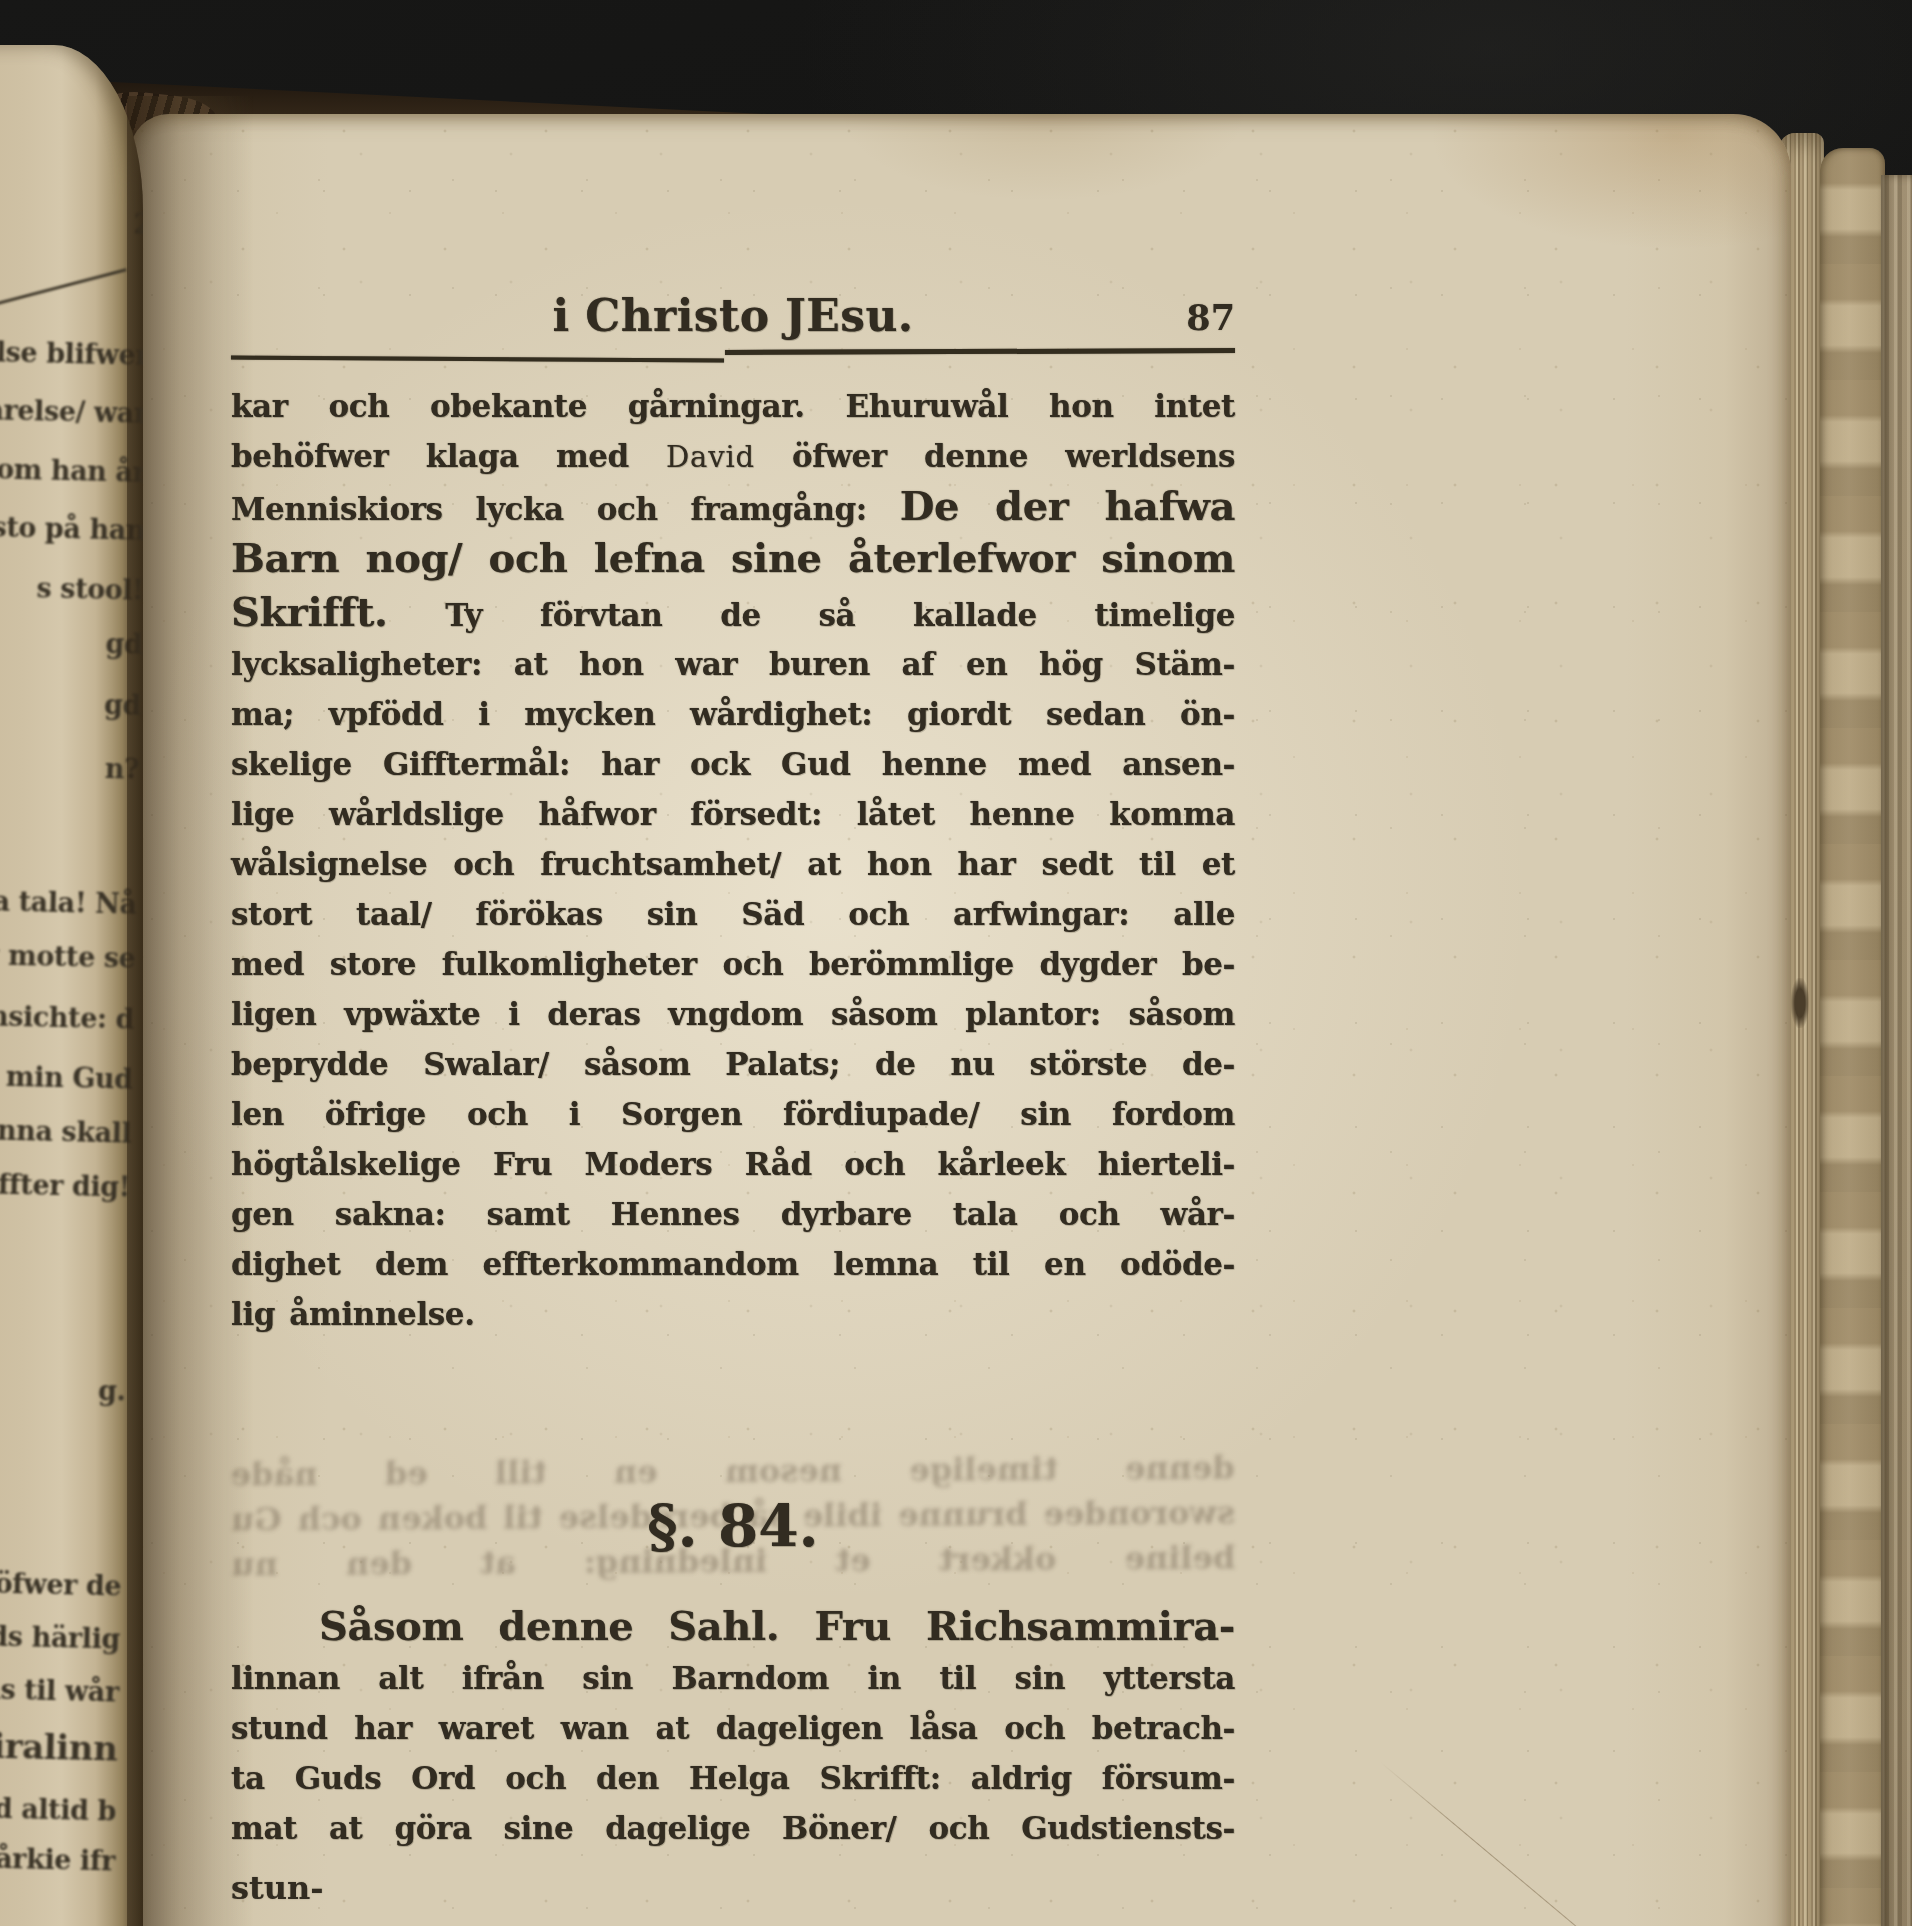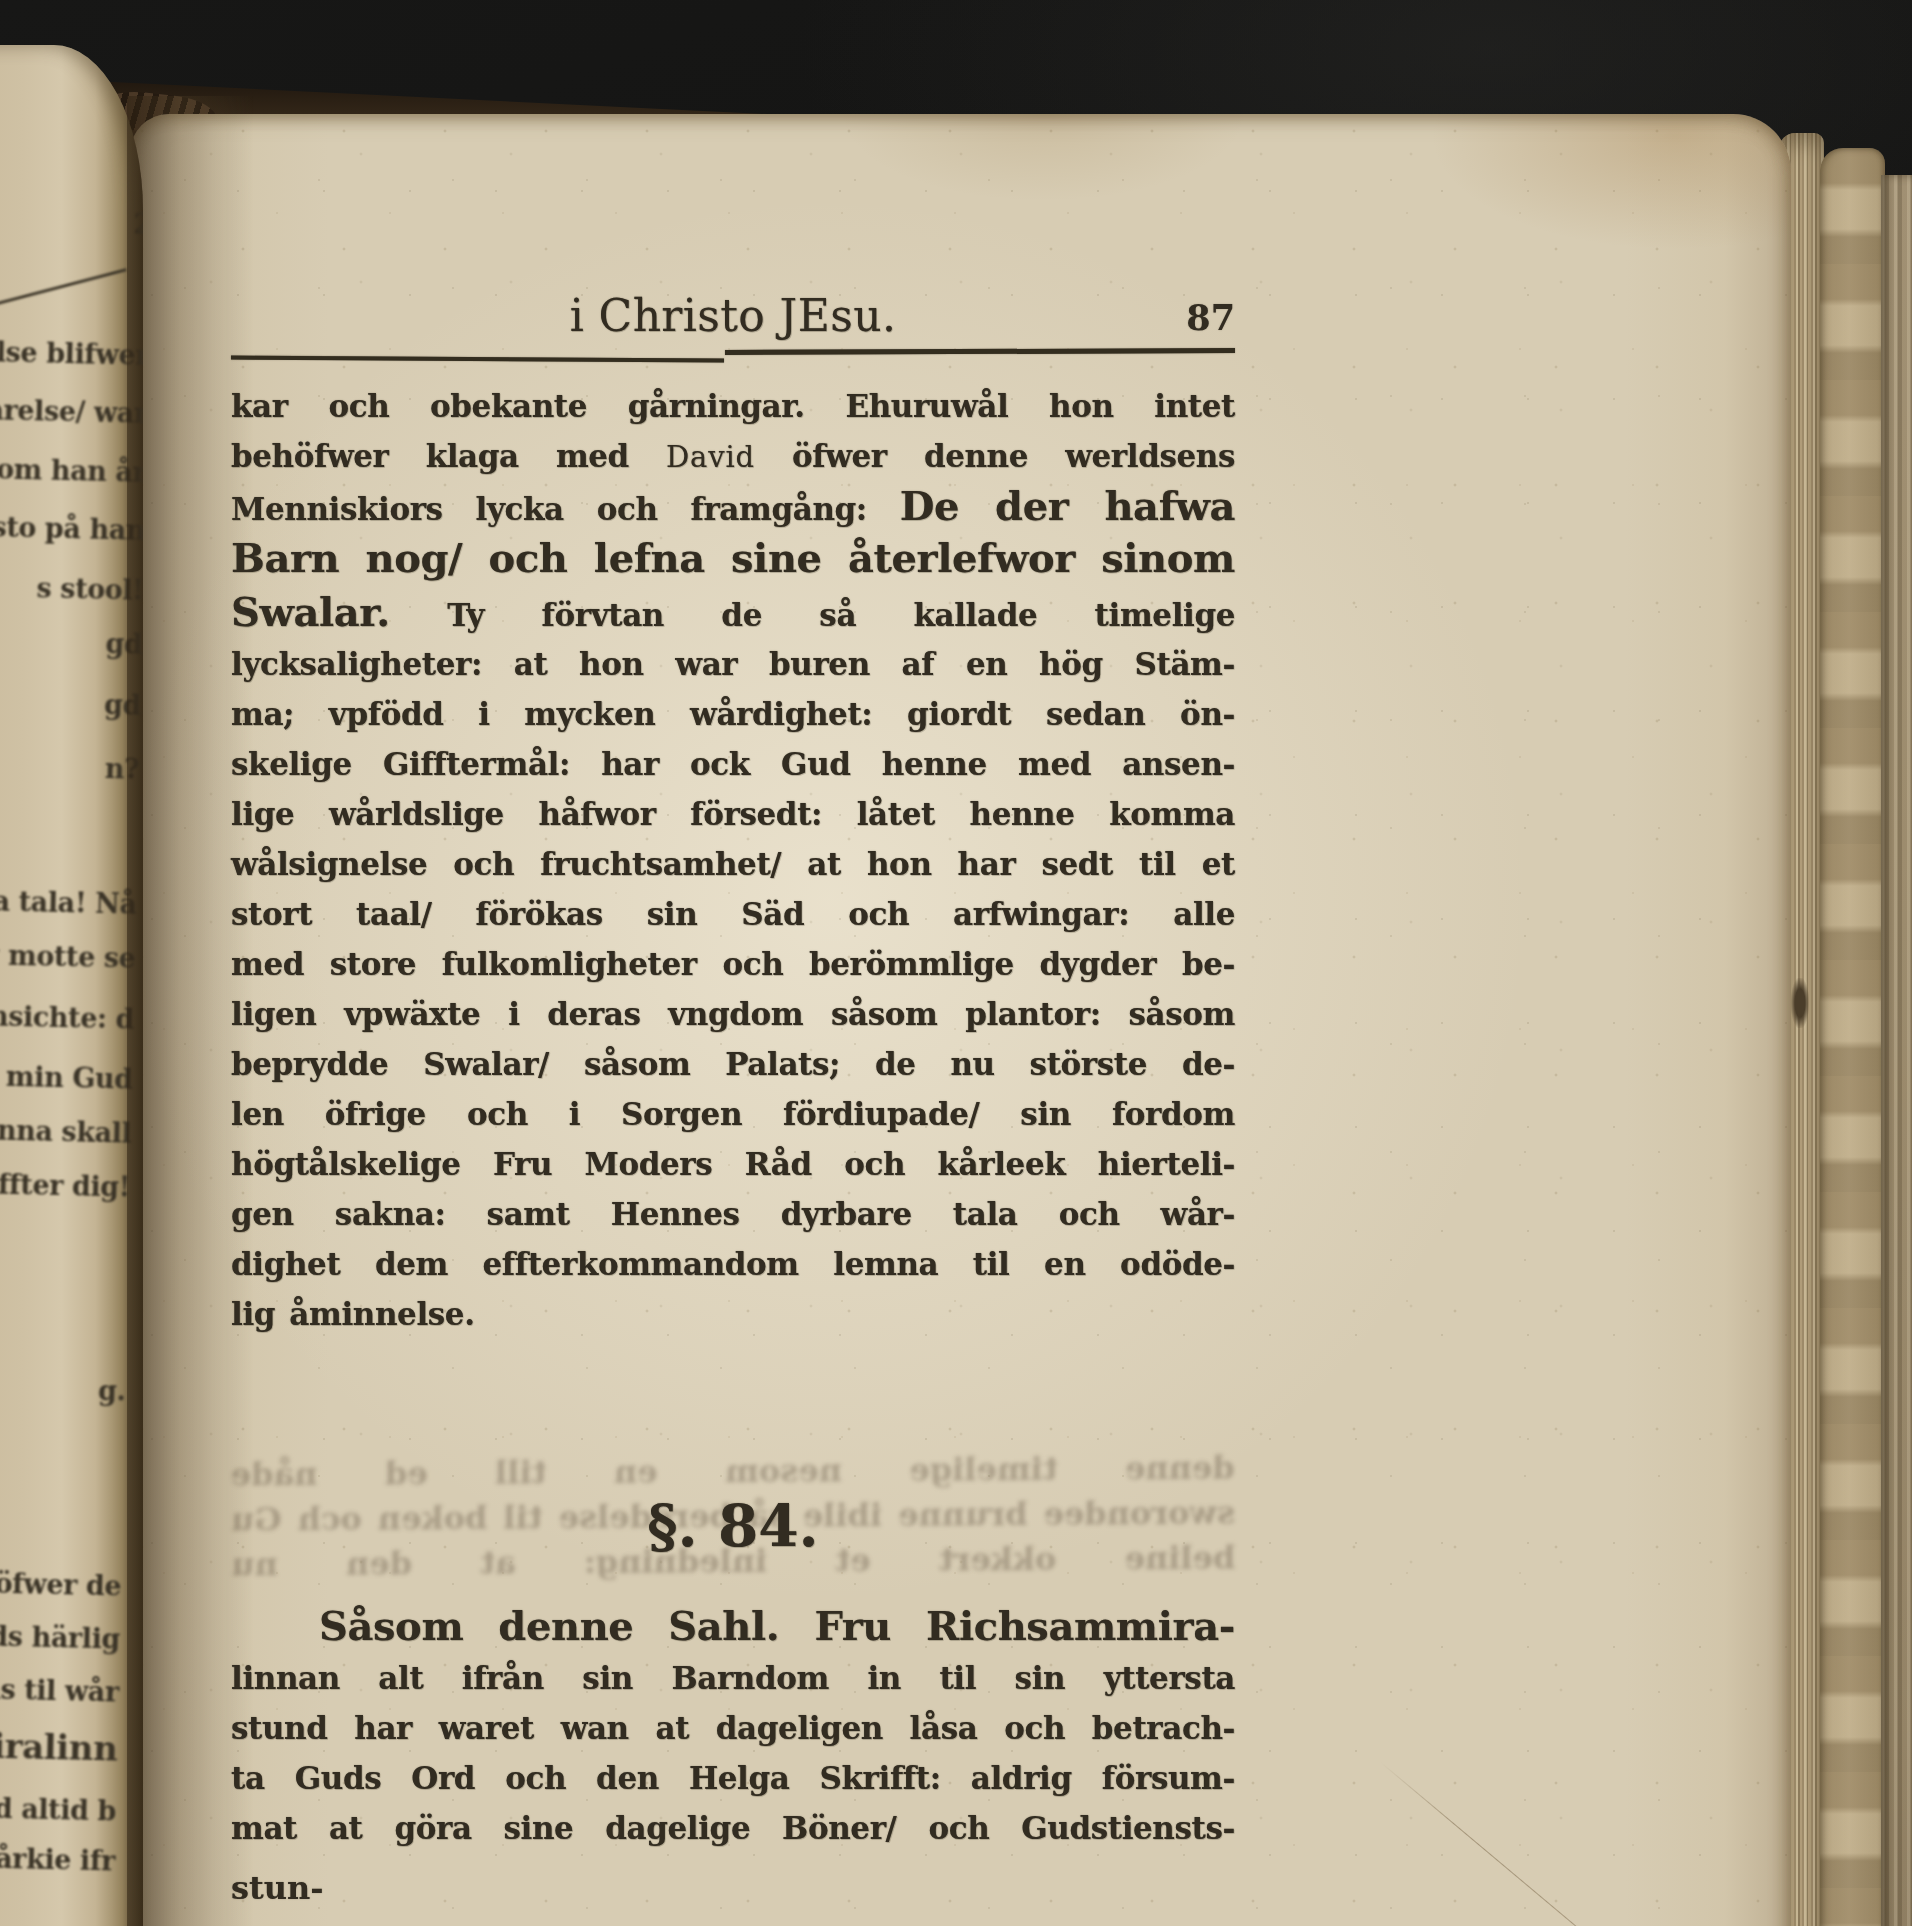--- a/index.html
+++ b/index.html
@@ -108,21 +108,21 @@
   .gutter-shadow{
     position:absolute;left:127px;top:96px;width:127px;height:2219px;
     background:linear-gradient(to right,rgba(45,33,18,.55),rgba(85,68,42,.28) 42%,transparent);
     pointer-events:none;
   }
   
   .text-layer{position:absolute;inset:0;color:var(--ink,#322c21);filter:blur(0.2px);}
   .page-header{position:absolute;left:231px;top:290px;width:1004px;height:62px;}
   .header-title{
     display:block;text-align:center;
-    font-size:44px;font-weight:400;letter-spacing:0.4px;
+    font-size:44px;font-weight:700;letter-spacing:0.4px;
     text-shadow:0 0 1.2px rgba(50,43,30,.6), 0.8px 0.8px 0.4px rgba(50,43,30,.2);
   }
   .page-number{
     position:absolute;right:0;top:7px;font-size:35px;font-weight:700;
     text-shadow:0 0 1.2px rgba(50,43,30,.5);
   }
   .header-rule{position:absolute;background:#332d1f;box-shadow:0 0 1.2px rgba(50,43,30,.7);}
   .rule-left{left:231px;top:357px;width:493px;height:4.2px;transform:rotate(.35deg);}
   .rule-right{left:725px;top:349px;width:510px;height:4.6px;transform:rotate(-.2deg);}
   .body-text{position:absolute;left:231px;top:381px;width:1004px;}
@@ -221,21 +221,21 @@
       <span class="page-number">87</span>
     </div>
     <div class="header-rule rule-left"></div>
     <div class="header-rule rule-right"></div>
 
     <div class="body-text" id="body-lines">
         <div class="line"><span class="seg-n">kar och obekante gårningar.  Ehuruwål hon intet</span></div>
         <div class="line"><span class="seg-n">behöfwer klaga med </span><span class="seg-r">David</span><span class="seg-n"> öfwer denne werldsens</span></div>
         <div class="line"><span class="seg-n">Menniskiors lycka och framgång: </span><span class="seg-l">De der hafwa</span></div>
         <div class="line xl"><span class="seg-l">Barn nog/ och lefna sine återlefwor sinom</span></div>
-        <div class="line xl"><span class="seg-l">Swalar.</span><span class="seg-n">  Ty förvtan de så kallade timelige</span></div>
+        <div class="line xl"><span class="seg-l">Skrifft.</span><span class="seg-n">  Ty förvtan de så kallade timelige</span></div>
         <div class="line"><span class="seg-n">lycksaligheter: at hon war buren af en hög Stäm-</span></div>
         <div class="line"><span class="seg-n">ma; vpfödd i mycken wårdighet: giordt sedan ön-</span></div>
         <div class="line"><span class="seg-n">skelige Gifftermål: har ock Gud henne med ansen-</span></div>
         <div class="line"><span class="seg-n">lige wårldslige håfwor försedt: låtet henne komma</span></div>
         <div class="line"><span class="seg-n">wålsignelse och fruchtsamhet/ at hon har sedt til et</span></div>
         <div class="line"><span class="seg-n">stort taal/ förökas sin Säd och arfwingar: alle</span></div>
         <div class="line"><span class="seg-n">med store fulkomligheter och berömmlige dygder be-</span></div>
         <div class="line"><span class="seg-n">ligen vpwäxte i deras vngdom såsom plantor: såsom</span></div>
         <div class="line"><span class="seg-n">beprydde Swalar/ såsom Palats; de nu störste de-</span></div>
         <div class="line"><span class="seg-n">len öfrige och i Sorgen fördiupade/ sin fordom</span></div>

